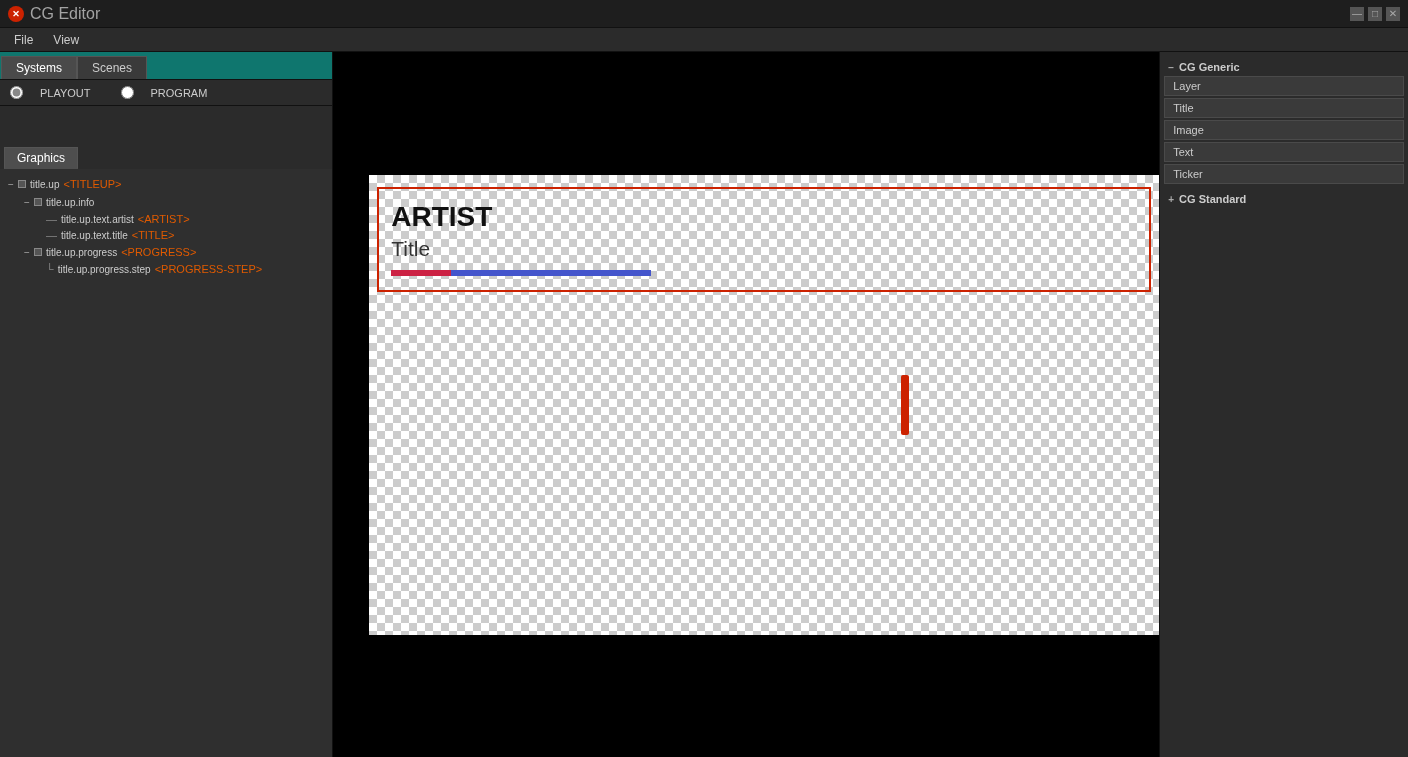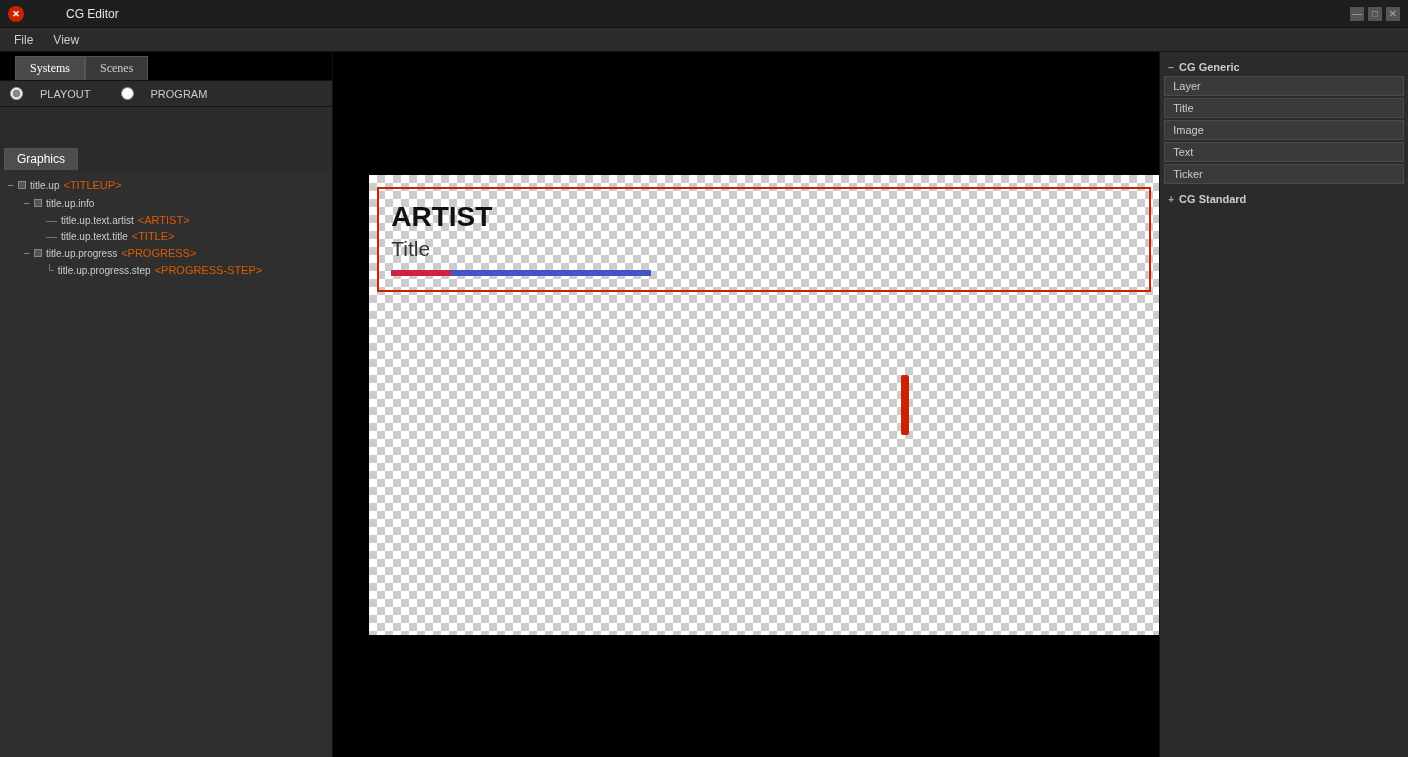--- a/index.html
+++ b/index.html
@@ -16,23 +16,22 @@
     }
     #titlebar .app-icon {
       width: 16px; height: 16px;
       background: #cc2200;
       border-radius: 50%;
       margin-right: 6px;
       display: flex; align-items: center; justify-content: center;
       font-size: 9px; color: white; font-weight: bold;
     }
     #titlebar .title-text {
-      color: #e5e5e5; font-size: 12px;
+      color: #a3a3a3; font-size: 16px;
       flex: 1;
-      margin-left: 36px;
     }
     #titlebar .win-controls {
       display: flex; gap: 4px;
     }
     #titlebar .win-btn {
       width: 14px; height: 14px;
       background: #555; color: #aaa;
       font-size: 10px; border: none; cursor: pointer;
       display: flex; align-items: center; justify-content: center;
     }
@@ -65,24 +64,23 @@
       width: 335px;
       background: #2b2b2b;
       border-right: 1px solid #111;
       display: flex;
       flex-direction: column;
     }
 
     
     #tabs {
       display: flex;
-      background: #000000;
-      padding: 4px 15px 0;
+      background: #0f766e;
+      padding: 4px 1px 0;
       border-bottom: 1px solid #111;
-      font-family: Liberation Serif, serif;
     }
     .tab {
       padding: 4px 14px;
       background: #3a3a3a;
       border: 1px solid #555;
       border-bottom: none;
       cursor: pointer;
       color: #ccc;
       font-size: 12px;
     }

